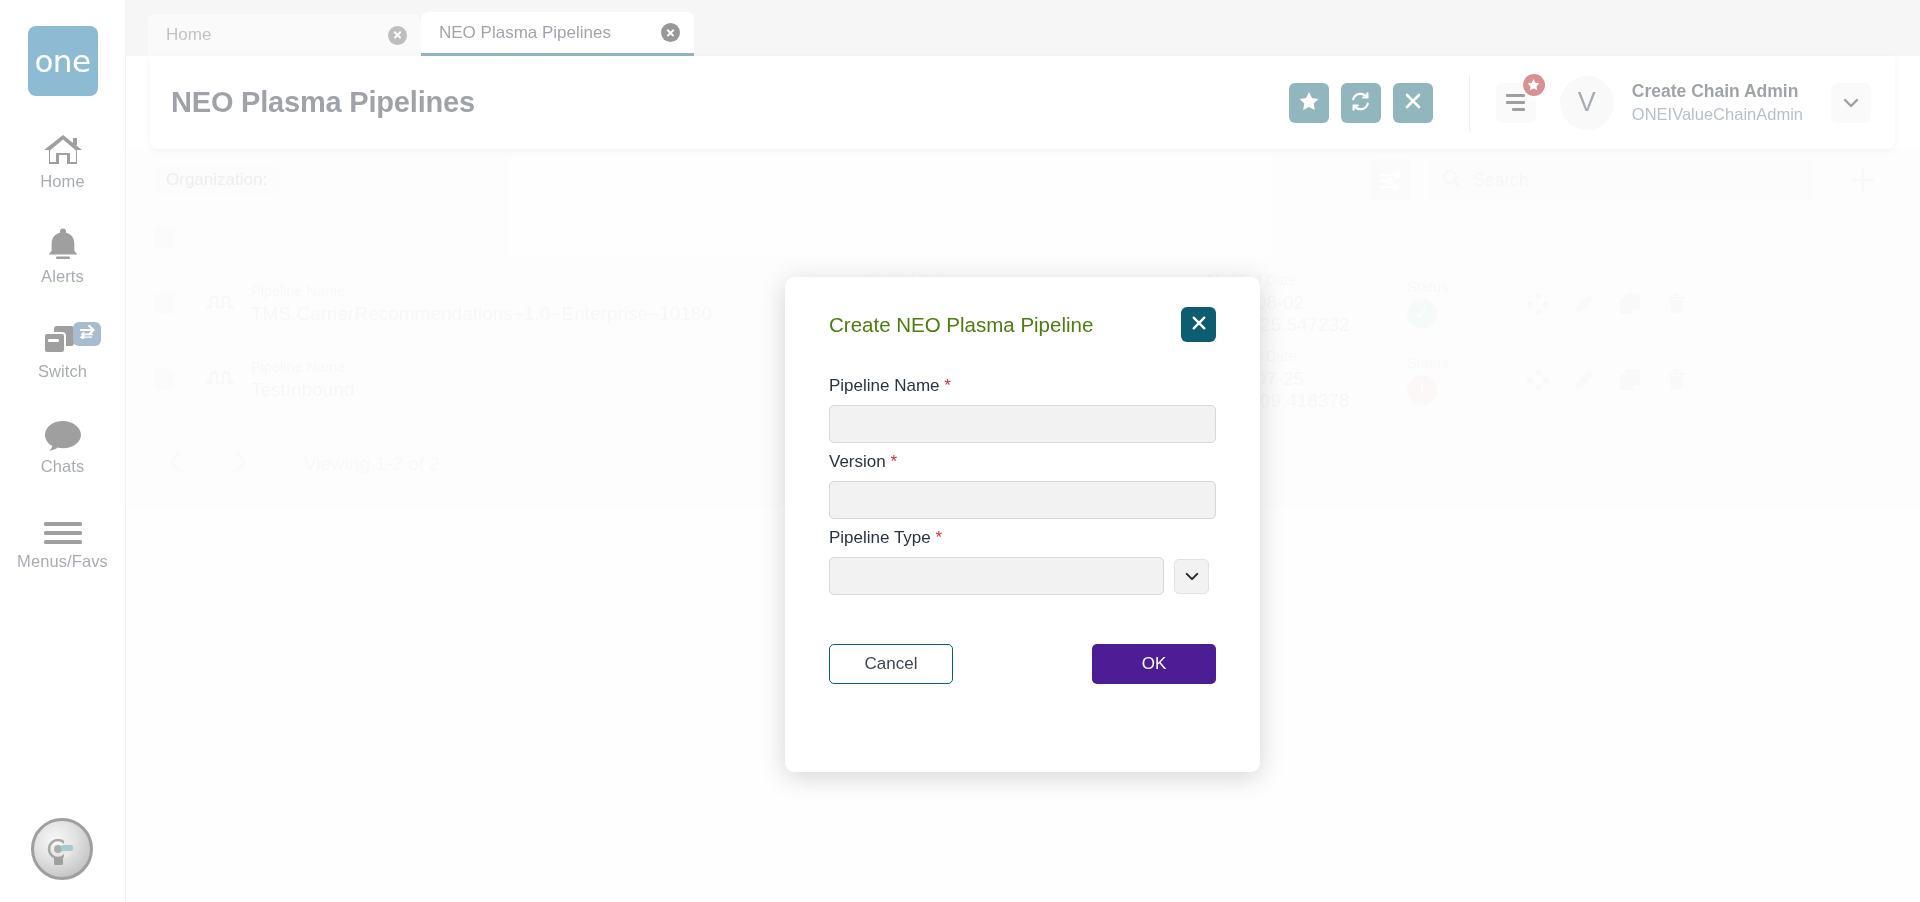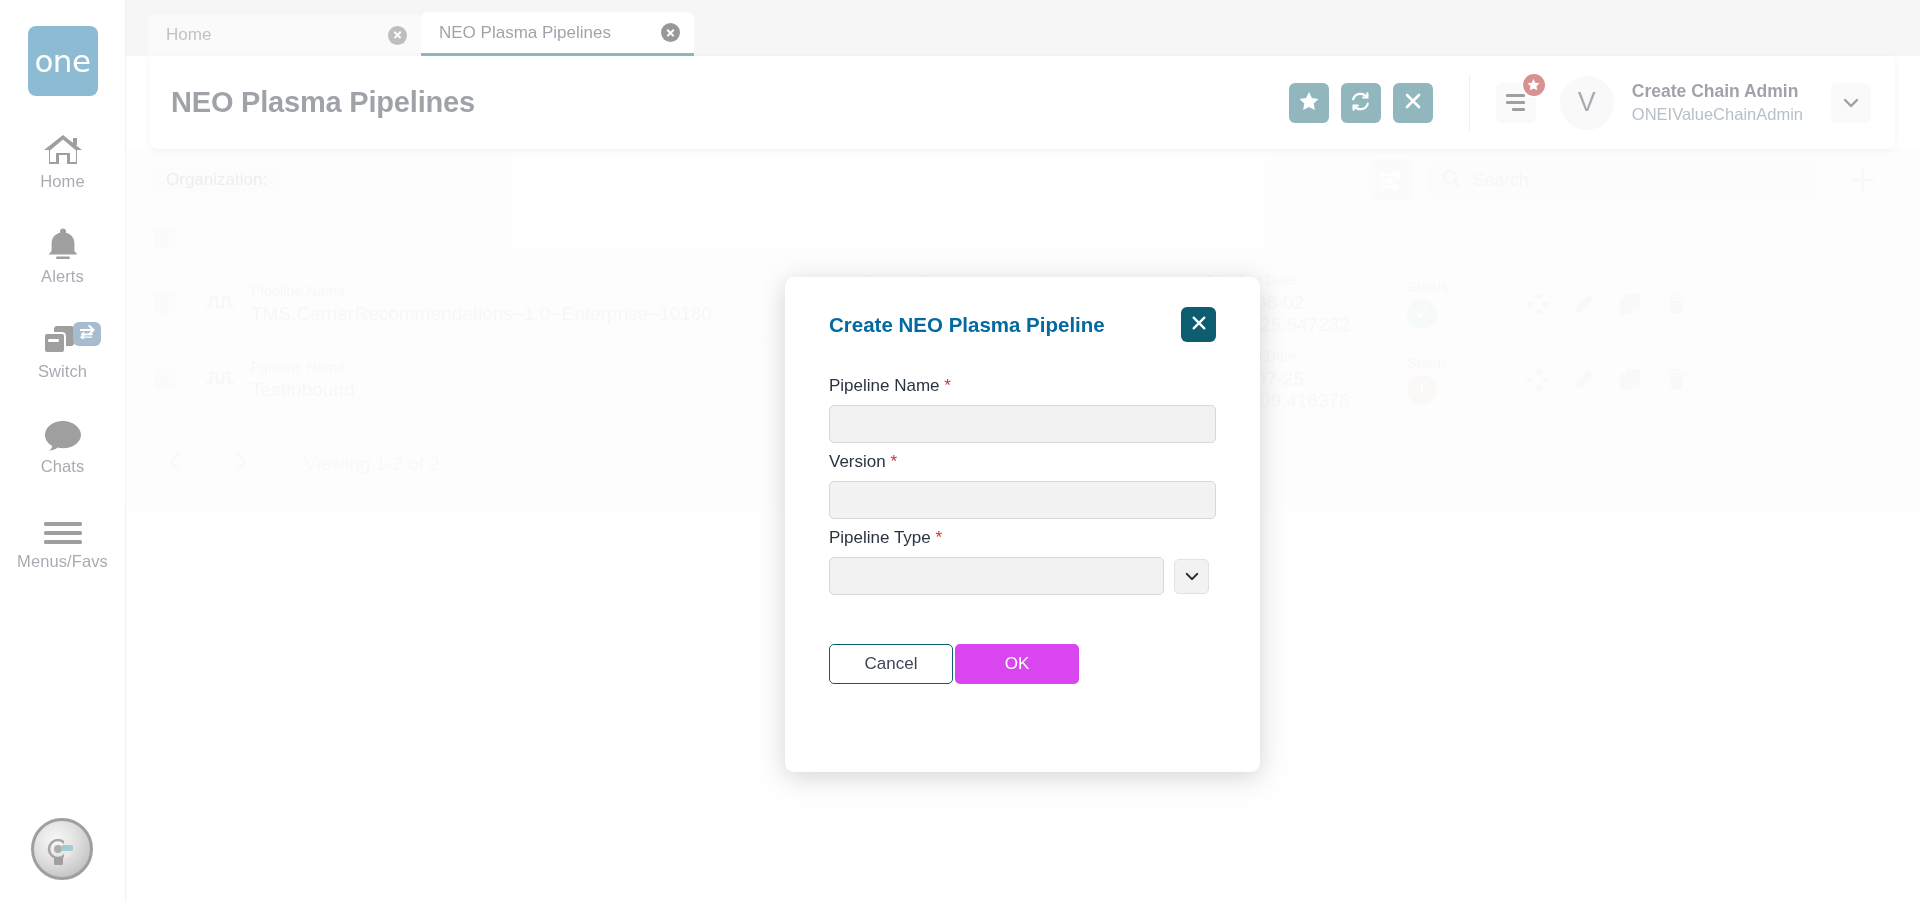--- a/index.html
+++ b/index.html
@@ -179,21 +179,21 @@
   .modal {
     position: absolute; left: 785px; top: 277px; width: 475px; height: 495px;
     background: #ffffff; border-radius: 9px;
     box-shadow: 0 5px 26px rgba(0,0,0,0.17);
     z-index: 70; padding: 0 44px;
   }
   .modal-head {
     display: flex; align-items: center; justify-content: space-between;
     padding-top: 30px;
   }
-  .modal-title { font-size: 20.5px; font-weight: 700; color: #0369a1; }
+  .modal-title { font-size: 20.5px; font-weight: 400; color: #4d7c0f; }
   .modal-close {
     width: 35px; height: 35px; border-radius: 6px; background: #0c5d70;
     display: flex; align-items: center; justify-content: center; cursor: pointer;
     border: none;
   }
   .modal-body { padding-top: 34px; }
   .field { margin-bottom: 9px; }
   .field-label {
     font-size: 17px; color: #2b3442; margin-bottom: 9px; display: block;
   }
@@ -210,29 +210,29 @@
     width: 35px; height: 35px; border-radius: 5px; background: #0c5d70;
     display: flex; align-items: center; justify-content: center;
     flex-shrink: 0; cursor: pointer; border: none;
   }
   .side-btn-gray {
     width: 35px; height: 35px; border-radius: 5px; background: #f2f2f2;
     display: flex; align-items: center; justify-content: center;
     flex-shrink: 0; cursor: pointer; border: 1px solid #e2e2e2;
   }
   .modal-footer {
-    display: flex; justify-content: flex-start; gap: 2px; padding-top: 40px;
+    display: flex; justify-content: space-between; gap: 2px; padding-top: 40px;
   }
   .btn-cancel {
     width: 124px; height: 40px; border-radius: 5px; background: #ffffff;
     border: 1px solid #0c5d70; color: #3d4655; font-size: 17px; cursor: pointer;
     font-family: "Liberation Sans", sans-serif;
   }
   .btn-ok {
-    width: 124px; height: 40px; border-radius: 5px; background: #d946ef;
+    width: 124px; height: 40px; border-radius: 5px; background: #4c1d95;
     border: none; color: #ffffff; font-size: 17px; cursor: pointer;
     font-family: "Liberation Sans", sans-serif;
   }
 </style>
 </head>
 <body>
 
 <div id="app">
 
   <div class="sidebar">

